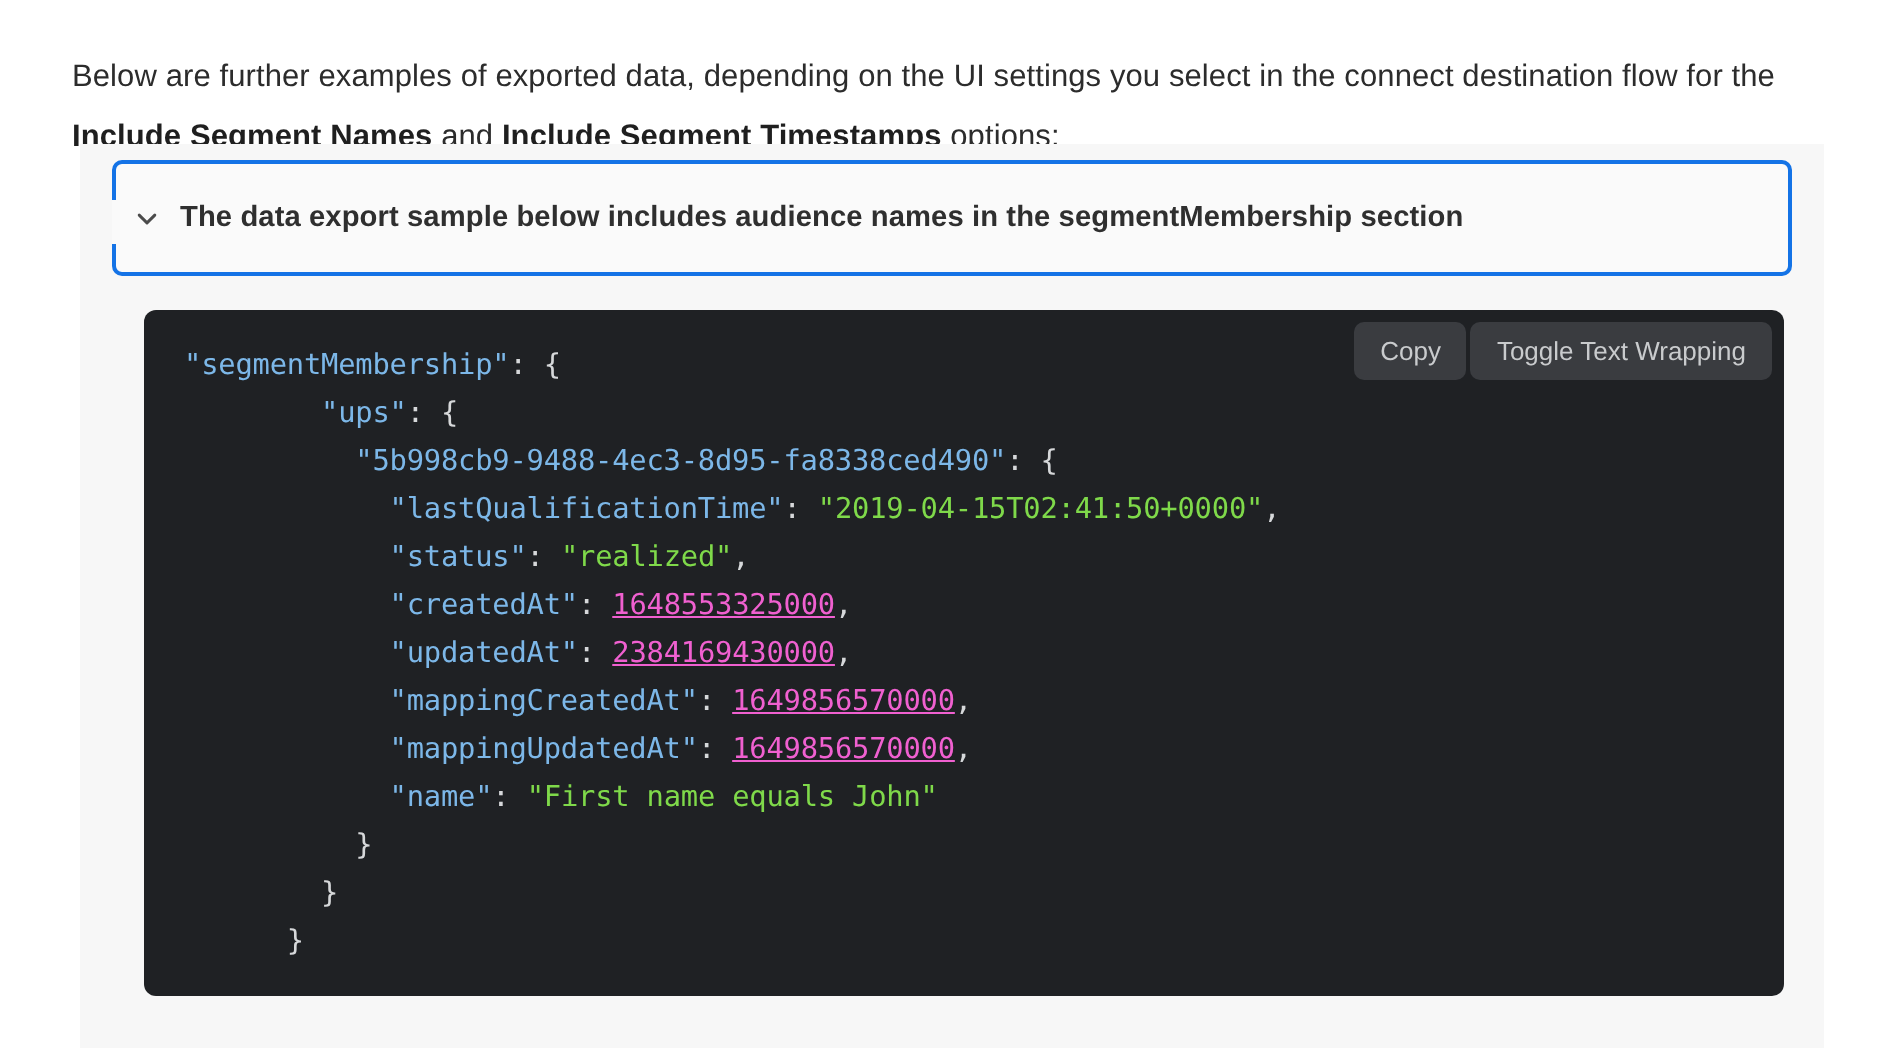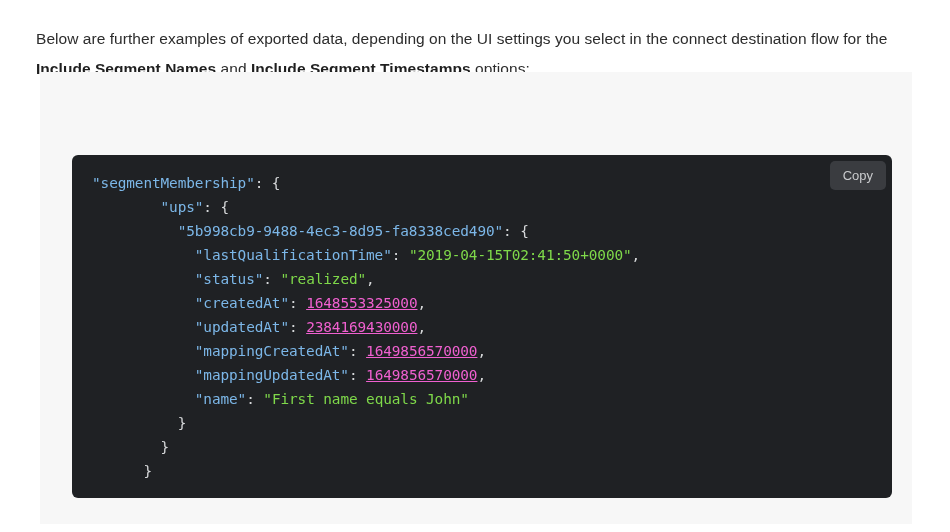--- a/index.html
+++ b/index.html
@@ -146,24 +146,33 @@
 </style>
 </head>
 <body>
 
 <div class="page">
 
   <p class="intro"><span>Below are further examples of exported data, depending on the UI settings you select in the connect destination flow for the </span><b>Include Segment Names</b><span> and </span><b>Include Segment Timestamps</b><span> options:</span></p>
 
   <div class="sample-wrapper">
 
+    <div class="accordion">
+      <span class="acc-chevron">
+        <svg width="13" height="13" viewBox="0 0 16 16" aria-hidden="true">
+          <path d="M3.2 5.6 L8 10.4 L12.8 5.6" fill="none" stroke="currentColor" stroke-width="1.8" stroke-linecap="round" stroke-linejoin="round"></path>
+        </svg>
+      </span>
+      <span class="acc-title">The data export sample below includes audience names in the segmentMembership section</span>
+    </div>
 
     <div class="codeblock">
       <div class="code-actions">
         <button class="code-btn">Copy</button>
+        <button class="code-btn">Toggle Text Wrapping</button>
       </div>
       <pre class="code"><span class="tok-key">"segmentMembership"</span><span class="tok-punct">: {</span>
 <span class="tok-punct">        </span><span class="tok-key">"ups"</span><span class="tok-punct">: {</span>
 <span class="tok-punct">          </span><span class="tok-key">"5b998cb9-9488-4ec3-8d95-fa8338ced490"</span><span class="tok-punct">: {</span>
 <span class="tok-punct">            </span><span class="tok-key">"lastQualificationTime"</span><span class="tok-punct">: </span><span class="tok-str">"2019-04-15T02:41:50+0000"</span><span class="tok-punct">,</span>
 <span class="tok-punct">            </span><span class="tok-key">"status"</span><span class="tok-punct">: </span><span class="tok-str">"realized"</span><span class="tok-punct">,</span>
 <span class="tok-punct">            </span><span class="tok-key">"createdAt"</span><span class="tok-punct">: </span><span class="tok-num">1648553325000</span><span class="tok-punct">,</span>
 <span class="tok-punct">            </span><span class="tok-key">"updatedAt"</span><span class="tok-punct">: </span><span class="tok-num">2384169430000</span><span class="tok-punct">,</span>
 <span class="tok-punct">            </span><span class="tok-key">"mappingCreatedAt"</span><span class="tok-punct">: </span><span class="tok-num">1649856570000</span><span class="tok-punct">,</span>
 <span class="tok-punct">            </span><span class="tok-key">"mappingUpdatedAt"</span><span class="tok-punct">: </span><span class="tok-num">1649856570000</span><span class="tok-punct">,</span>

